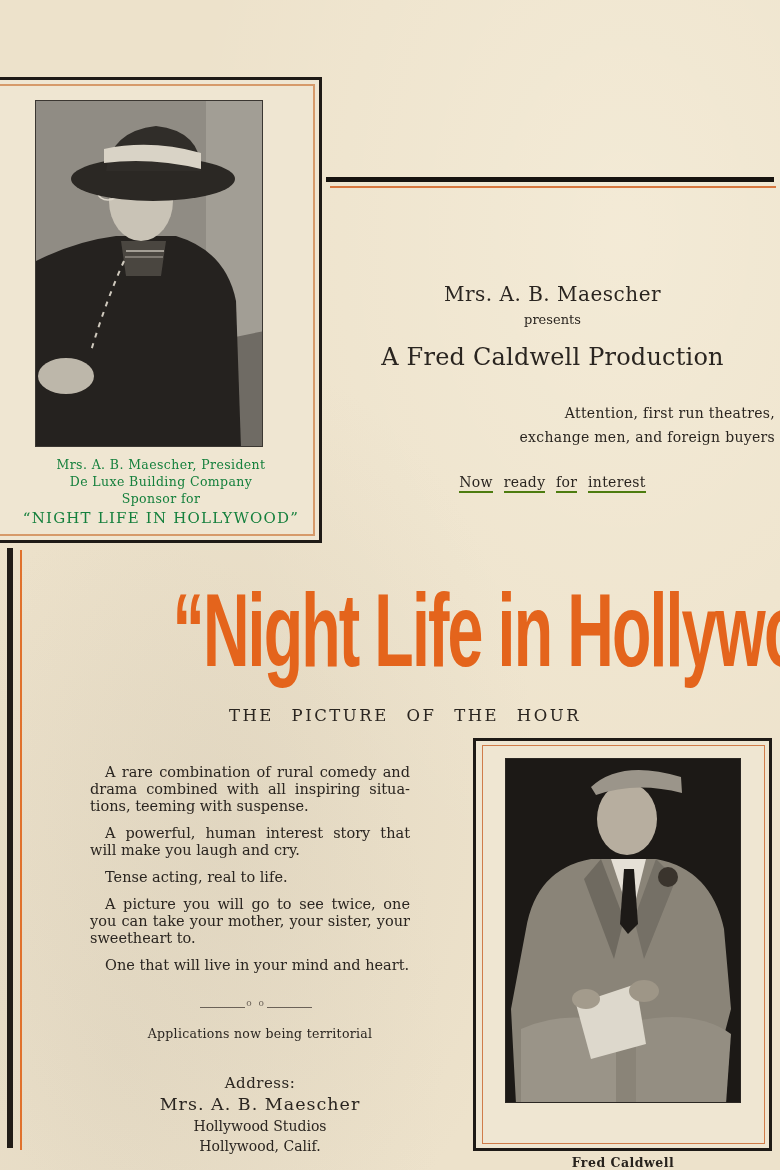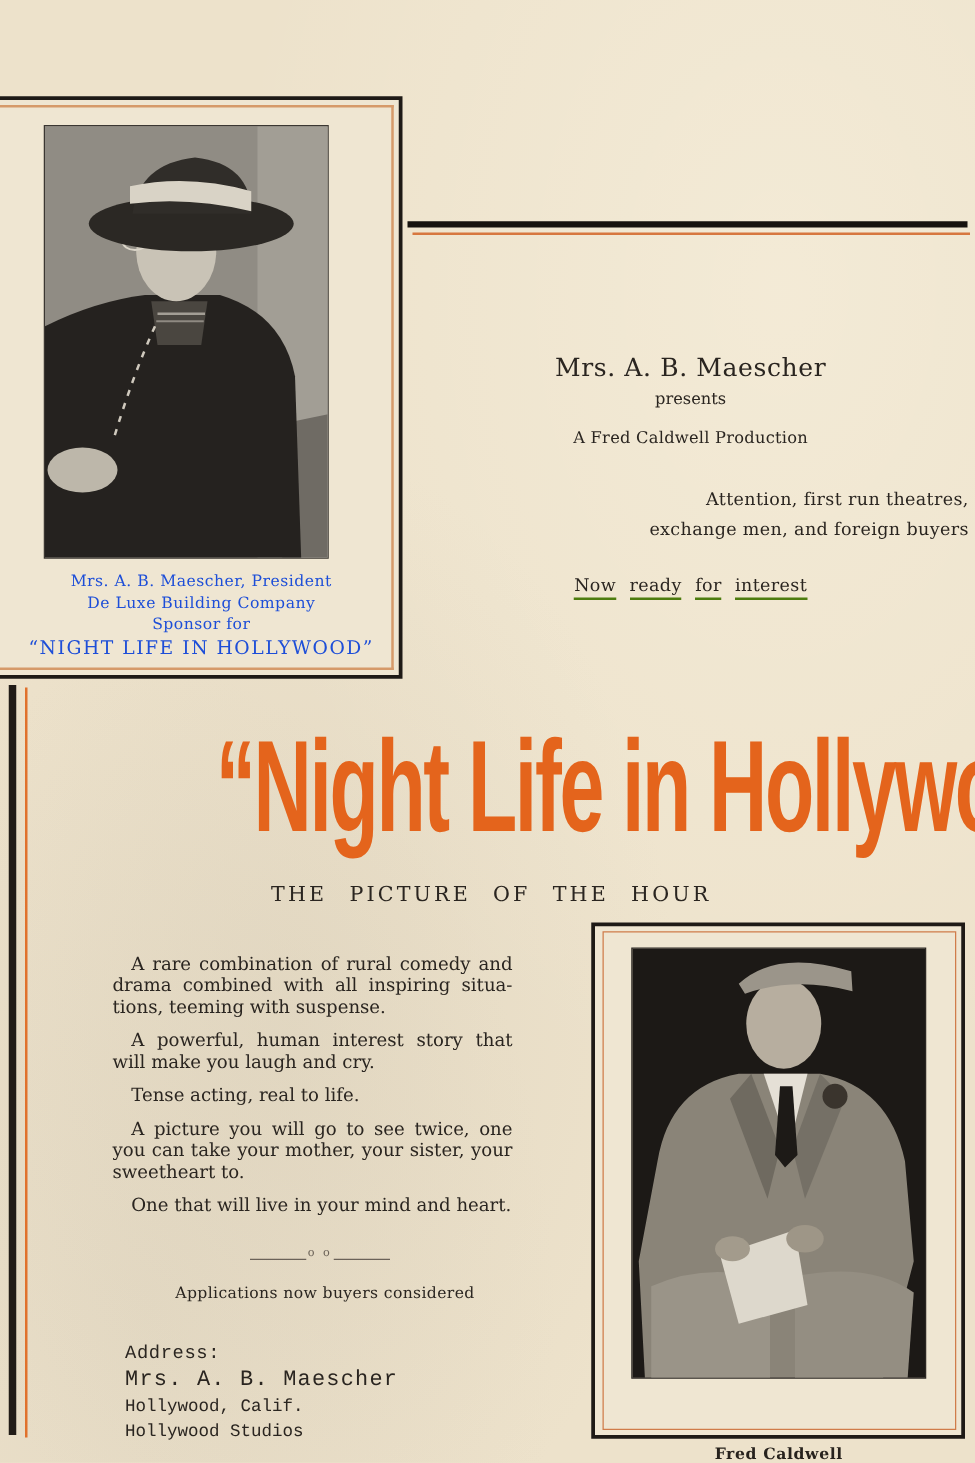--- a/index.html
+++ b/index.html
@@ -25,66 +25,66 @@
     position:absolute; left:0; top:4px; right:4px; bottom:4px;
     border-top:2px solid #d69a6a; border-right:2px solid #d69a6a; border-bottom:2px solid #d69a6a;
   }
   .photo1 {
     left:35px; top:100px; width:228px; height:347px;
     background:linear-gradient(180deg,#8a877f 0%,#9a968c 30%,#7b776f 55%,#5e5a53 100%);
     border:1px solid #3b3732; box-sizing:border-box; overflow:hidden;
   }
   .caption1 {
     left:0; top:456px; width:322px; text-align:center;
-    font-size:12.5px; line-height:17px; letter-spacing:0.4px; color:#1d4ed8;
+    font-size:12.5px; line-height:17px; letter-spacing:0.4px; color:#15803d;
   }
   .caption1 .big { font-size:15px; letter-spacing:1.2px; line-height:22px; }
 
   
   .rule-black { left:326px; top:177px; width:448px; height:5px; background:#17130f; }
   .rule-orange { left:330px; top:186px; width:446px; height:2px; background:#d7773f; }
 
   
   .presenter { left:330px; top:282px; width:445px; text-align:center; }
   .presenter .name { font-size:20px; letter-spacing:0.5px; }
   .presenter .presents { font-size:13px; margin-top:6px; }
-  .presenter .production { font-size:13px; letter-spacing:0.2px; margin-top:16px; }
+  .presenter .production { font-size:24px; letter-spacing:0.2px; margin-top:16px; }
   .presenter .attn { font-size:14px; line-height:24px; margin-top:30px; letter-spacing:0.3px;text-align:right; }
   .presenter .ready { font-size:14px; margin-top:25px; letter-spacing:0.3px; }
   .presenter .ready span { border-bottom:2px solid #4d7c0f; padding-bottom:1px; margin:0 3px; }
 
   
   .vl-black { left:7px; top:548px; width:6px; height:600px; background:#211c17; }
   .vl-orange { left:20px; top:550px; width:2px; height:600px; background:#e0712c; }
 
   
   .title {
     left:30px; top:560px; width:750px; text-align:center;
     color:#e4641c; font-family:"Liberation Sans", sans-serif; font-weight:bold;
     font-size:104px; line-height:130px; letter-spacing:-3px;
     transform:scaleX(0.62); transform-origin:center;
     white-space:nowrap; margin-left:-0px;
   }
   .title-wrap { left:30px; top:565px; width:750px; height:130px; overflow:visible; }
   .subtitle {
-    left:18px; top:706px; width:750px; text-align:center;
+    left:30px; top:706px; width:750px; text-align:center;
     font-size:16.5px; letter-spacing:2.5px; word-spacing:10px;
   }
 
   
   .body { left:90px; top:764px; width:320px; font-size:14.5px; line-height:17px; text-align:justify; }
   .body p { margin:0 0 10px 0; text-indent:15px; }
 
   .ornament { left:200px; top:1003px; width:112px; height:10px; }
   .ornament .l { position:absolute; left:0; top:4px; width:45px; height:1px; background:#6b6258; }
   .ornament .r { position:absolute; right:0; top:4px; width:45px; height:1px; background:#6b6258; }
   .ornament .dots { position:absolute; left:46px; top:-5px; width:20px; text-align:center; font-size:9px; color:#6b6258; letter-spacing:2px; }
 
   .apps { left:100px; top:1026px; width:320px; text-align:center; font-size:12.5px; line-height:16px; letter-spacing:0.3px; }
-  .address { left:100px; top:1074px; width:320px; text-align:left;font-family:Liberation Mono, monospace; }
+  .address { left:100px; top:1074px; width:320px; text-align:center; }
   .address .lbl { font-size:15px; line-height:18px; letter-spacing:0.5px; }
   .address .nm { font-size:17.5px; line-height:24px; letter-spacing:1px; }
   .address .ln { font-size:14px; line-height:20px; }
 
   
   .frame2 {
     left:473px; top:738px; width:299px; height:413px;
     border:3px solid #1e1a16; box-sizing:border-box; background:#efe6d2;
   }
   .frame2 .inner {
@@ -170,28 +170,28 @@
   <p>One that will live in your mind and heart.</p>
 </div>
 
 <div class="abs ornament">
   <div class="l"></div>
   <div class="dots">o o</div>
   <div class="r"></div>
 </div>
 
 <div class="abs apps">
-  <div>Applications now buyers considered</div>
+  <div>Applications now being territorial</div>
 </div>
 
 <div class="abs address">
   <div class="lbl">Address:</div>
   <div class="nm">Mrs. A. B. Maescher</div>
+  <div class="ln">Hollywood Studios</div>
   <div class="ln">Hollywood, Calif.</div>
-  <div class="ln">Hollywood Studios</div>
 </div>
 
 <div class="abs frame2">
   <div class="inner"></div>
 </div>
 <div class="abs photo2" title="Portrait of Fred Caldwell seated in tweed suit and cap">
   <svg width="236" height="345" viewBox="0 0 236 345">
     <rect x="0" y="0" width="236" height="345" fill="#1c1916"></rect>
 
     <path d="M20 170 Q30 110 85 100 L150 100 Q205 110 218 170 L225 250 L200 345 L10 345 L5 250 Z" fill="#8a8478"></path>

